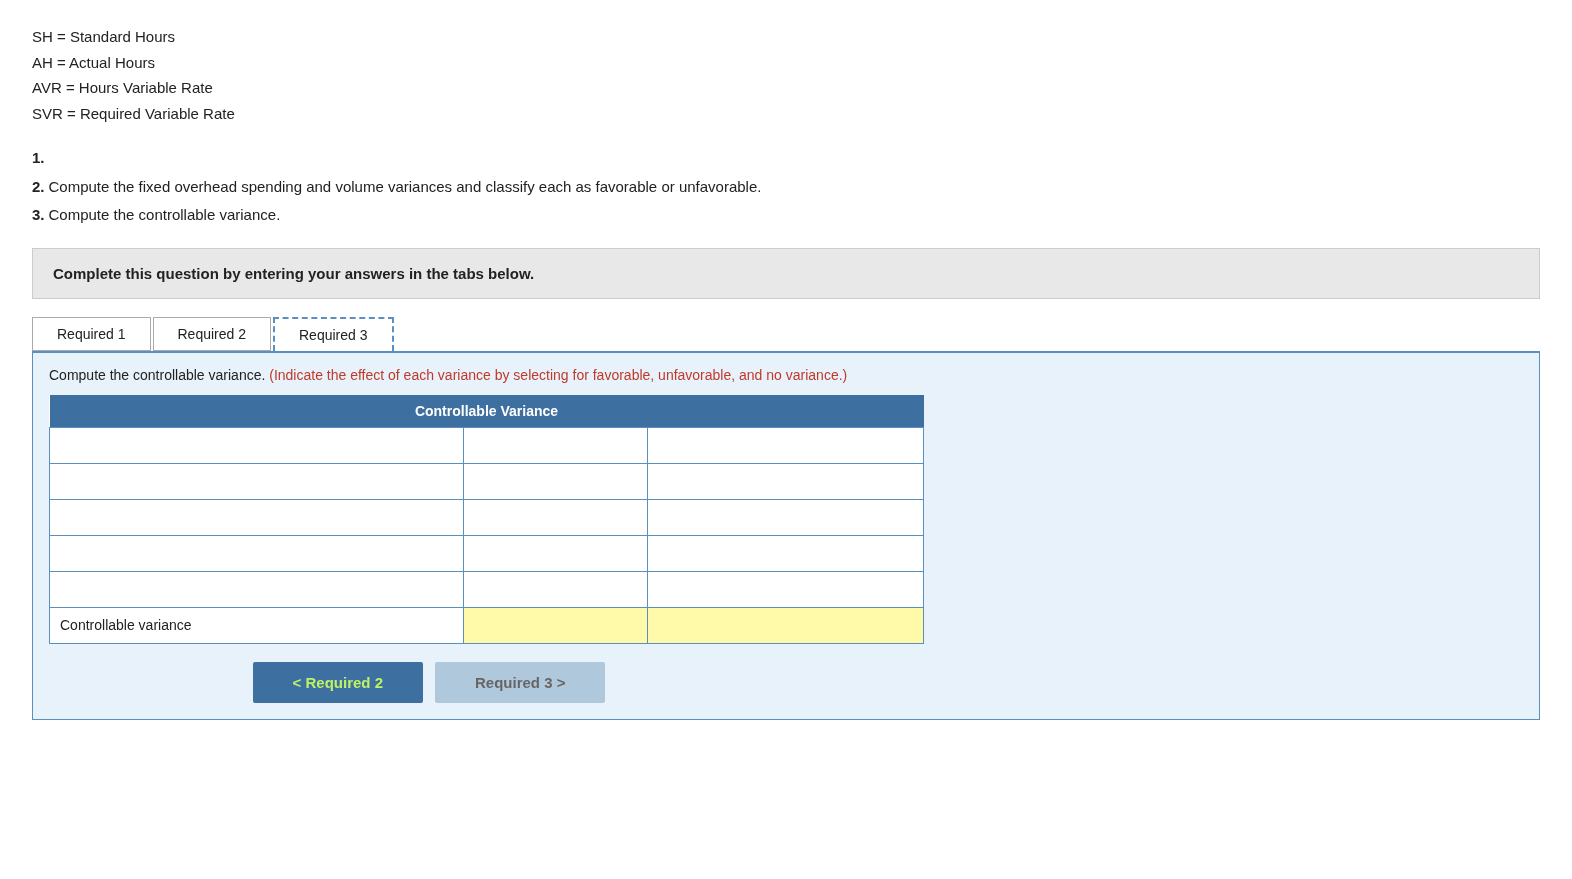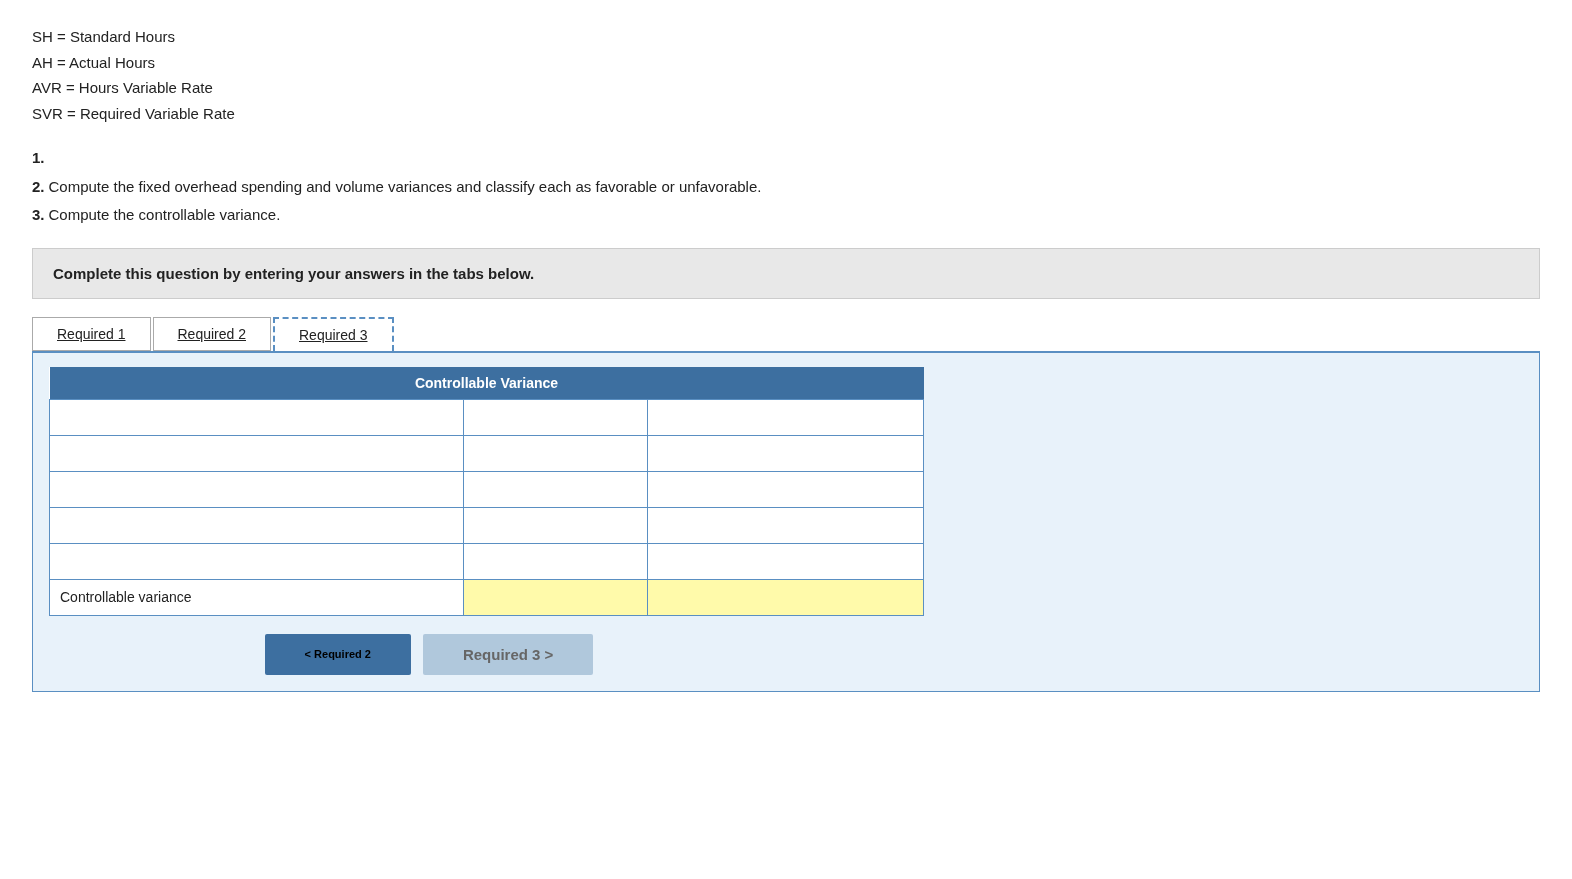--- a/index.html
+++ b/index.html
@@ -29,21 +29,20 @@
       border: 1px solid #ccc;
       padding: 16px 20px;
       margin-bottom: 18px;
       font-weight: bold;
       font-size: 15px;
     }
     .tabs-row {
       display: flex;
       border-bottom: 2px solid #5a8fc2;
       margin-bottom: 0;
-      text-decoration: underline;
     }
     .tab {
       padding: 8px 24px;
       border: 1px solid #aaa;
       background: #fff;
       cursor: pointer;
       font-size: 14px;
       margin-right: 2px;
       user-select: none;
     }
@@ -112,24 +111,24 @@
     }
     .nav-buttons {
       display: flex;
       gap: 12px;
       margin-top: 18px;
       justify-content: center;
       width: 760px;
     }
     .btn-prev {
       background: #3d6fa0;
-      color: #000000;
+      color: #bef264;
       border: none;
       padding: 12px 40px;
-      font-size: 11px;
+      font-size: 15px;
       font-weight: bold;
       cursor: pointer;
       border-radius: 2px;
       display: flex;
       align-items: center;
       gap: 8px;
     }
     .btn-next {
       background: #b0c8dc;
       color: #666;
@@ -172,20 +171,24 @@
   <span>Complete this question by entering your answers in the tabs below.</span>
 </div>
 
 <div class="tabs-row">
   <div class="tab">Required 1</div>
   <div class="tab">Required 2</div>
   <div class="tab active">Required 3</div>
 </div>
 
 <div class="tab-content">
+  <div class="tab-content-text">
+    <span>Compute the controllable variance.</span>
+    <span class="red">(Indicate the effect of each variance by selecting for favorable, unfavorable, and no variance.)</span>
+  </div>
 
   <table class="controllable-table">
     <thead>
       <tr>
         <th colspan="3">Controllable Variance</th>
       </tr>
     </thead>
     <tbody id="table-body">
 
     <tr>

